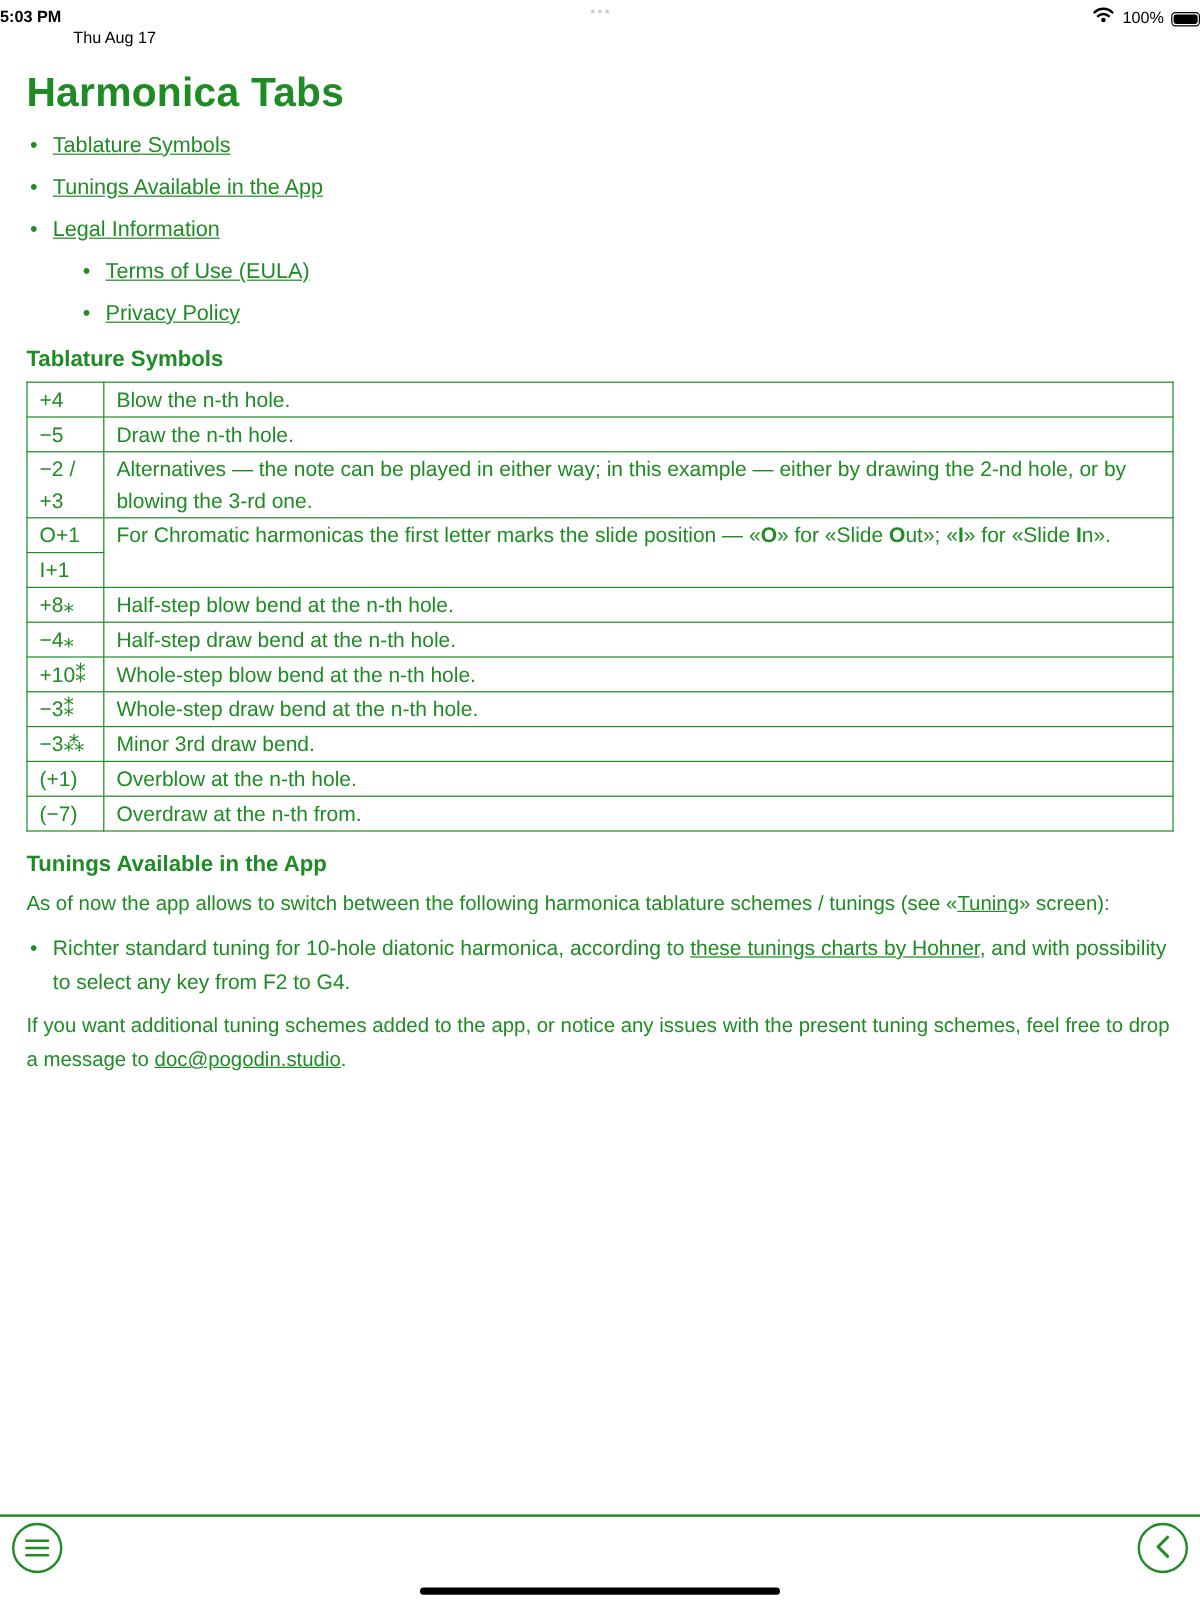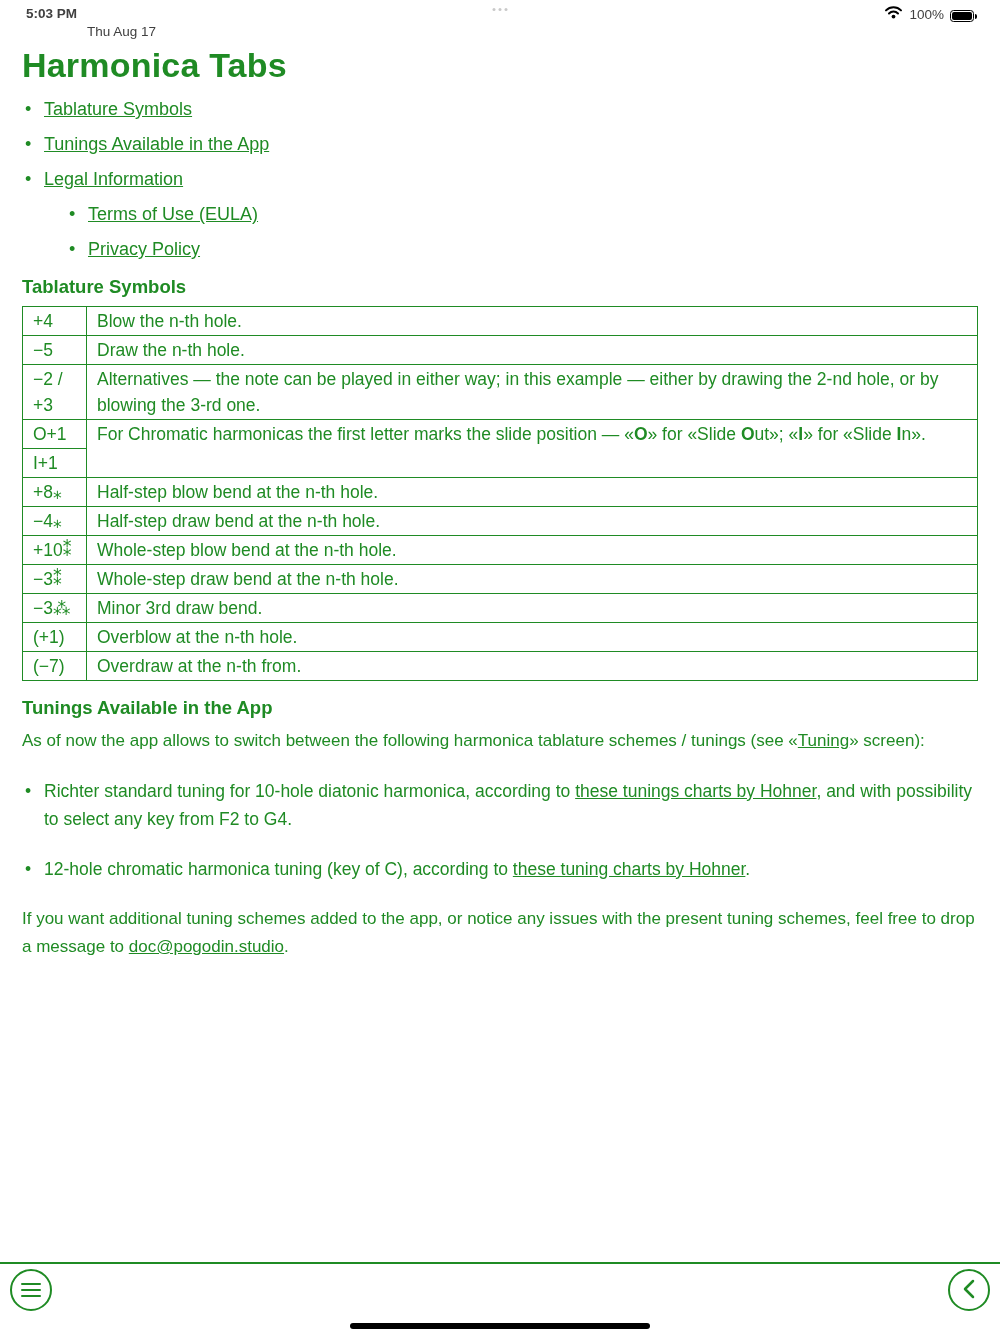--- a/index.html
+++ b/index.html
@@ -9,34 +9,34 @@
     background:#ffffff;
     color:#1F8B24;
     position:relative;
     overflow:hidden;
   }
 
   
   .status-bar {
     position:absolute; top:0; left:0; right:0; height:26px;
     display:flex; align-items:center; justify-content:space-between;
-    padding:0 26px; color:#404040; font-size:13.5px;
+    padding:0 0; color:#000000; font-size:13.5px;
   }
   .sb-left { display:flex; align-items:center; gap:10px; }
   .sb-time { font-weight:700; }
   .sb-date { font-weight:400;margin-top:36px; }
   .sb-center { position:absolute; left:50%; top:8px; transform:translateX(-50%); display:flex; gap:3px; }
   .sb-center .dot { width:3px; height:3px; border-radius:50%; background:#c9c9c9; }
   .sb-right { display:flex; align-items:flex-end; gap:6px; }
   .battery { position:relative; width:24px; height:12px; border:1px solid #000; border-radius:3.5px; }
   .battery::before { content:""; position:absolute; inset:1px; background:#000; border-radius:2px; }
   .battery::after { content:""; position:absolute; right:-4px; top:3px; width:2.5px; height:5px; background:#000; border-radius:0 2px 2px 0; }
 
   
-  .content { position:absolute; top:30px; left:22px; right:22px; }
+  .content { position:absolute; top:42px; left:22px; right:22px; }
   h1 { font-size:34px; font-weight:bold; margin:16px 0 12px; letter-spacing:0.2px; }
   h2 { font-size:18.5px; font-weight:bold; margin:16px 0 8px; }
 
   a { color:inherit; text-decoration:underline; cursor:pointer; }
 
   ul.blist { list-style:none; }
   ul.blist > li { position:relative; padding-left:22px; margin:13px 0; font-size:18px; line-height:22px; }
   ul.blist > li::before { content:"•"; position:absolute; left:3px; top:0; }
   ul.blist ul.blist { margin-left:22px; }
 
@@ -45,21 +45,21 @@
   table.tab-table td {
     border:1px solid #1F8B24;
     padding:1px 10px;
     line-height:26px;
     vertical-align:top;
   }
   td.sym { width:64px; white-space:pre-line; padding-left:8px; padding-right:4px; }
 
   
   .para { font-size:17px; line-height:28px; margin:8px 0; }
-  ul.blist.tun > li { font-size:17.5px; line-height:28px; margin:22px 0; }
+  ul.blist.tun > li { font-size:17.5px; line-height:28px; margin:9px 0; }
 
   
   .toolbar {
     position:absolute; left:0; right:0; bottom:0; height:72px;
     border-top:2px solid #1F8B24; background:#fff;
     display:flex; align-items:flex-start; justify-content:space-between;
     padding:5px 10px 0;
   }
   .round-btn {
     width:42px; height:42px; border-radius:50%;
@@ -184,23 +184,20 @@
   <h2>Tunings Available in the App</h2>
 
   <p class="para">
     <span>As of now the app allows to switch between the following harmonica tablature schemes / tunings (see «</span><a>Tuning</a><span>» screen):</span>
   </p>
 
   <ul class="blist tun">
     <li>
       <span>Richter standard tuning for 10-hole diatonic harmonica, according to </span><a>these tunings charts by Hohner</a><span>, and with possibility to select any key from F2 to G4.</span>
     </li>
-    <li>
-      <span>12-hole chromatic harmonica tuning (key of C), according to </span><a>these tuning charts by Hohner</a><span>.</span>
-    </li>
   </ul>
 
   <p class="para">
     <span>If you want additional tuning schemes added to the app, or notice any issues with the present tuning schemes, feel free to drop a message to </span><a>doc@pogodin.studio</a><span>.</span>
   </p>
 </main>
 
 <footer class="toolbar">
   <button class="round-btn">
     <span class="hamburger">

